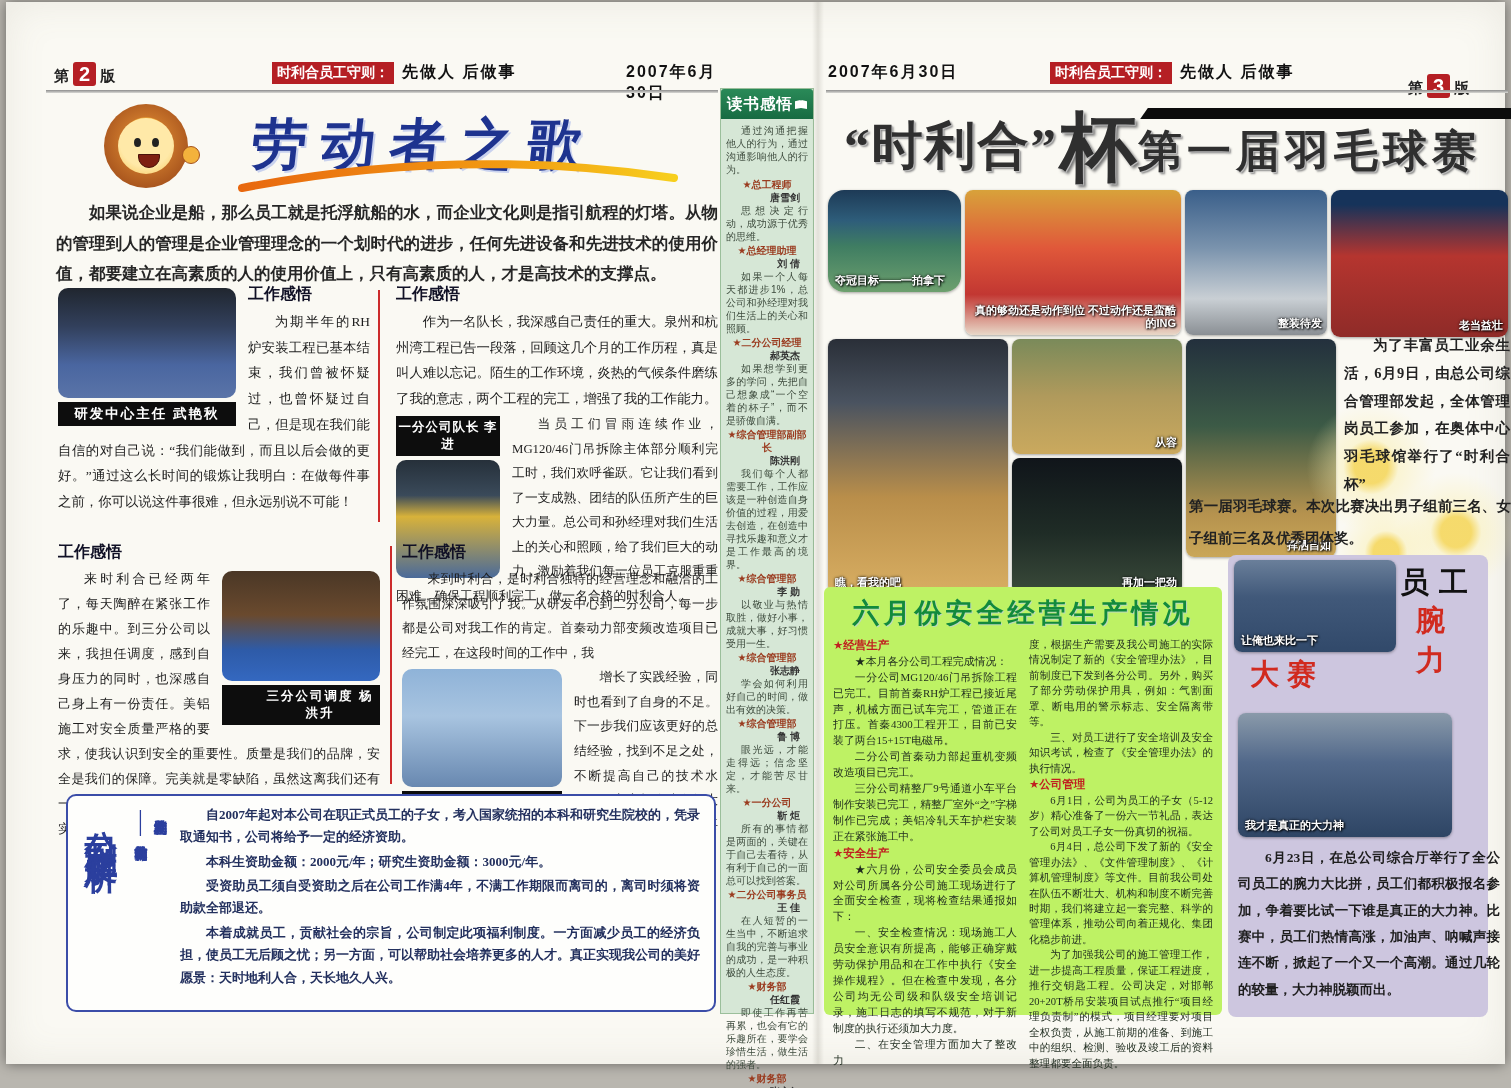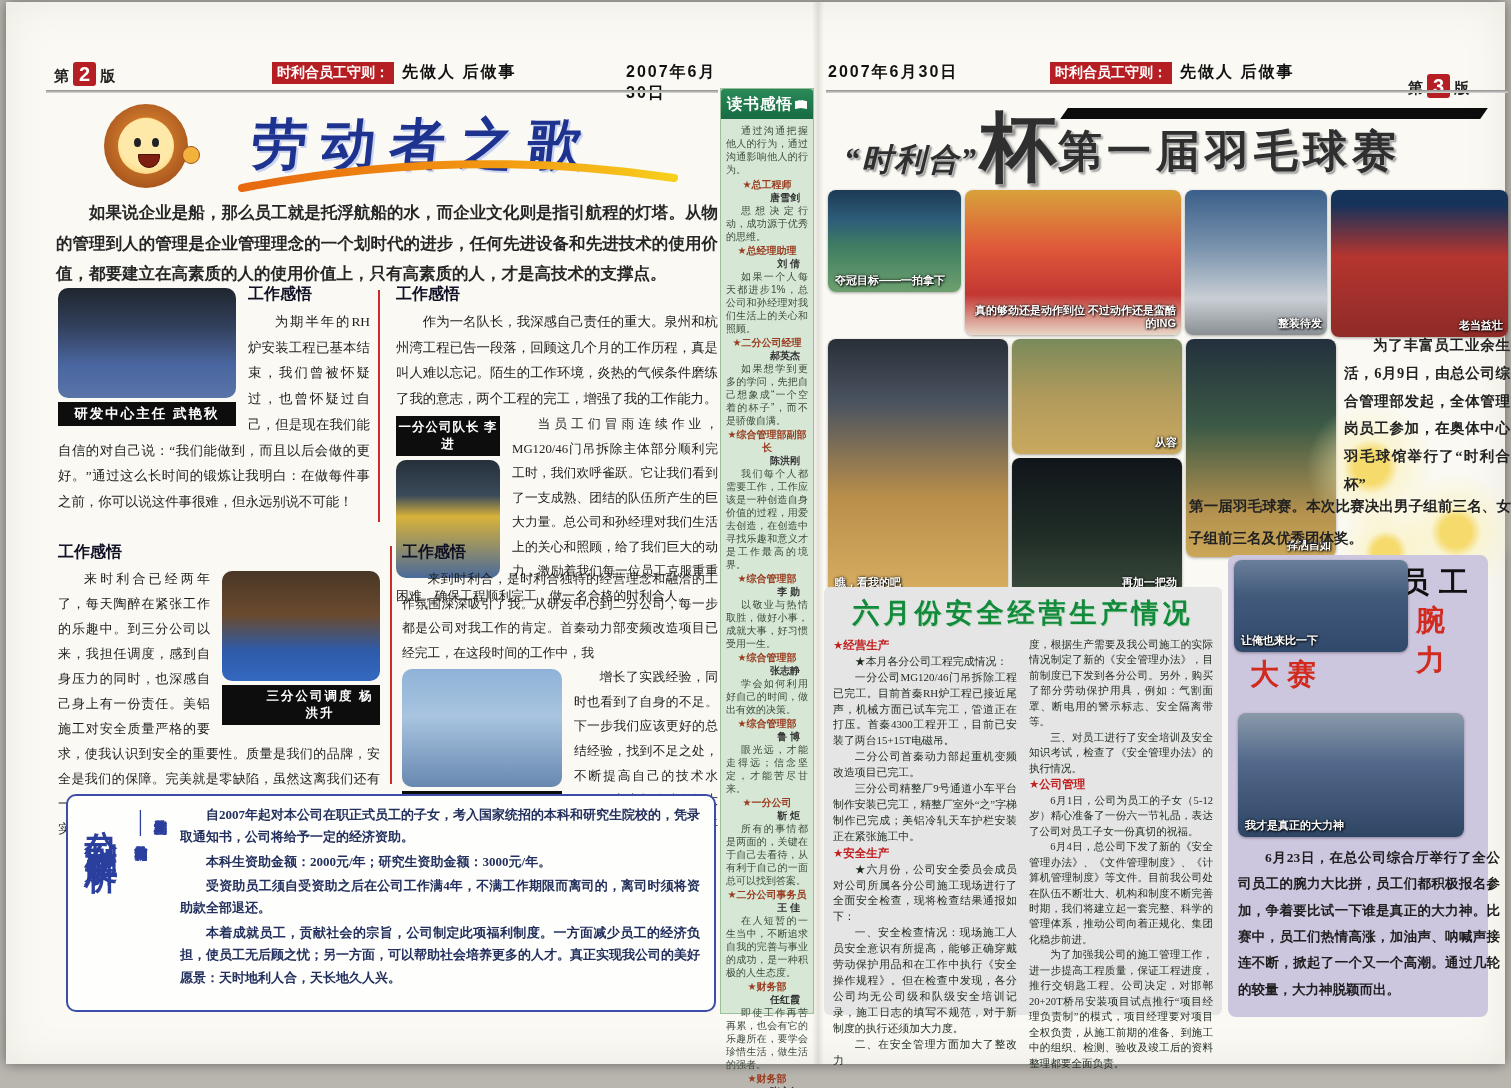--- a/index.html
+++ b/index.html
@@ -64,55 +64,55 @@
         text-align:center;padding:5px 0 4px;border-radius:3px 3px 0 0;letter-spacing:1px;}
   .book-ic{display:inline-block;width:12px;height:9px;background:#fff;margin-left:2px;
         clip-path:polygon(0 15%,45% 0,50% 10%,55% 0,100% 15%,100% 100%,50% 88%,0 100%);}
   .reading-body{padding:5px 5px;font-size:10px;line-height:1.3;color:#3c4a3c;text-align:justify;}
   .reading-body .ri{text-indent:1.5em;margin-bottom:2px;}
   .q-role{color:#9a3b1f;font-weight:bold;text-align:center;text-indent:0;}
   .q-name{text-align:right;padding-right:8px;color:#333;font-weight:bold;}
   .q-text{text-indent:1.5em;margin-bottom:1px;}
   
   .hl{position:absolute;left:838px;top:106px;display:flex;align-items:flex-end;color:#2f2f2f;}
-  .hl-left{font-size:31px;font-weight:bold;letter-spacing:2px;
-        text-shadow:1px 1px 0 #bbb,2px 2px 2px #888;font-family:"Liberation Serif","DejaVu Serif",serif;font-style:italic;}
+  .hl-left{font-size:51px;font-weight:bold;letter-spacing:2px;
+        text-shadow:1px 1px 0 #bbb,2px 2px 2px #888;font-family:"Liberation Serif","DejaVu Serif",serif;}
   .hl-cup{font-size:76px;font-weight:bold;line-height:.9;margin:0 2px;
         text-shadow:1px 1px 0 #bbb,3px 3px 3px #777;font-family:"Liberation Serif","DejaVu Serif",serif;}
   .hl-right{position:relative;font-size:44px;font-weight:bold;letter-spacing:5px;padding-top:14px;
         text-shadow:1px 1px 0 #bbb,2px 2px 2px #888;font-family:"Liberation Serif","DejaVu Serif",serif;}
   .hl-bar{position:absolute;left:6px;top:0;width:420px;height:11px;background:#0c0c0c;
         transform:skewX(-35deg);}
   
   .photo{position:absolute;border-radius:8px;overflow:hidden;box-shadow:0 1px 3px rgba(0,0,0,.35);}
   .pc{position:absolute;left:7px;bottom:4px;right:5px;color:#fff;font-size:11px;font-weight:bold;
         text-shadow:0 0 3px #000,1px 1px 2px #000;line-height:1.25;}
   .bg-arena{background:linear-gradient(180deg,#1d3a56 0%,#2e5d7a 30%,#3f7d62 55%,#6da06e 100%);}
   .bg-stage{background:linear-gradient(180deg,#d8a23a,#e0583a 40%,#c23732 72%,#e8d8c8 100%);}
   .bg-group{background:linear-gradient(180deg,#3a5f8a,#7a93ad 40%,#c9cfd4 75%,#8a8f94 100%);}
-  .bg-banner{background:linear-gradient(180deg,#16335a 10%,#b5352f 45%,#8f2b28 100%);}
+  .bg-banner{background:linear-gradient(180deg,#16335a 10%,#b5352f 45%,#8f2b28 100%);border-radius:9px;}
   .bg-boy{background:linear-gradient(180deg,#2a2f38 0%,#4a5360 25%,#b98e4a 62%,#d8ae62 100%);}
   .bg-woman{background:linear-gradient(180deg,#7a8a5a,#b09a5c 50%,#caa95e 100%);}
   .bg-arena2{background:linear-gradient(180deg,#23303d,#3c5a46 40%,#b5924e 80%,#caa758 100%);}
   .bg-dark{background:linear-gradient(180deg,#10151a,#1f2c26 55%,#3a4a3a 100%);}
   .bg-worker1{background:linear-gradient(180deg,#20262f 0%,#32405c 35%,#4a66a0 70%,#5a74a8 100%);}
   .bg-worker2{background:linear-gradient(180deg,#26303a 0%,#3a4a5a 30%,#d8b23a 48%,#4a6a9a 100%);}
   .bg-worker3{background:linear-gradient(180deg,#4a3726,#6a4a2e 40%,#2e5ba8 72%,#3468c0 100%);}
   .bg-worker4{background:linear-gradient(180deg,#8fb3d8,#a8c4e0 40%,#6888b0 100%);}
-  .bg-wrist{background:linear-gradient(180deg,#6a7f9a,#41597a 40%,#31496a 100%);padding-left:12px;}
+  .bg-wrist{background:linear-gradient(180deg,#6a7f9a,#41597a 40%,#31496a 100%);}
   
   .bad-art1{position:absolute;left:1338px;top:330px;width:166px;font-size:14.5px;line-height:1.92;
         font-weight:bold;color:#222;text-align:justify;text-indent:2em;
         font-family:"Liberation Serif","DejaVu Serif",serif;}
   .bad-art2{position:absolute;left:1183px;top:489px;width:322px;font-size:14.5px;line-height:2.2;
         font-weight:bold;color:#222;text-align:justify;font-family:"Liberation Serif","DejaVu Serif",serif;}
   .flower{position:absolute;border-radius:50%;
         background:radial-gradient(circle,rgba(244,208,63,.75) 0 18%,rgba(250,240,180,.5) 30%,rgba(255,255,255,0) 70%);}
   
-  .report{position:absolute;left:818px;top:585px;width:398px;height:428px;background:#e5e5e5;
+  .report{position:absolute;left:818px;top:585px;width:398px;height:428px;background:#bef264;
         border-radius:6px;box-sizing:border-box;padding:6px 9px;}
   .report-h{font-size:27px;font-weight:bold;color:#128a3c;text-align:center;letter-spacing:4px;
         margin:2px 0 6px;font-family:"Liberation Serif","DejaVu Serif",serif;
         text-shadow:1px 1px 0 #bcd9bc;}
   .report-cols{display:flex;gap:12px;}
   .rcol{flex:1;font-size:10.9px;line-height:1.46;color:#1d2a1d;text-align:justify;
         font-family:"Liberation Serif","DejaVu Serif",serif;}
   .rcol .m{color:#c02020;font-weight:bold;text-indent:0;font-size:11.5px;
         font-family:"Liberation Sans","DejaVu Sans",sans-serif;}
   .rcol div{text-indent:2em;}
@@ -278,21 +278,21 @@
 
   <div class="hl">
     <span class="hl-left">“时利合”</span>
     <span class="hl-cup">杯</span>
     <span class="hl-right">
       <span class="hl-bar"></span>
       <span>第一届羽毛球赛</span>
     </span>
   </div>
 
-  <div class="photo bg-arena" style="left:822px;top:188px;width:133px;height:102px;">
+  <div class="photo bg-arena" style="left:822px;top:188px;width:133px;height:102px;border-radius:16px;">
     <span class="pc">夺冠目标——一拍拿下</span>
     </div>
   <div class="photo bg-stage" style="left:959px;top:188px;width:216px;height:145px;">
     <span class="pc" style="text-align:right;">真的够劲还是动作到位  不过动作还是蛮酷的ING</span>
     </div>
   <div class="photo bg-group" style="left:1179px;top:188px;width:142px;height:145px;">
     <span class="pc" style="text-align:right;">整装待发</span>
     </div>
   <div class="photo bg-banner" style="left:1325px;top:188px;width:177px;height:147px;">
     <span class="pc" style="text-align:right;">老当益壮</span>

